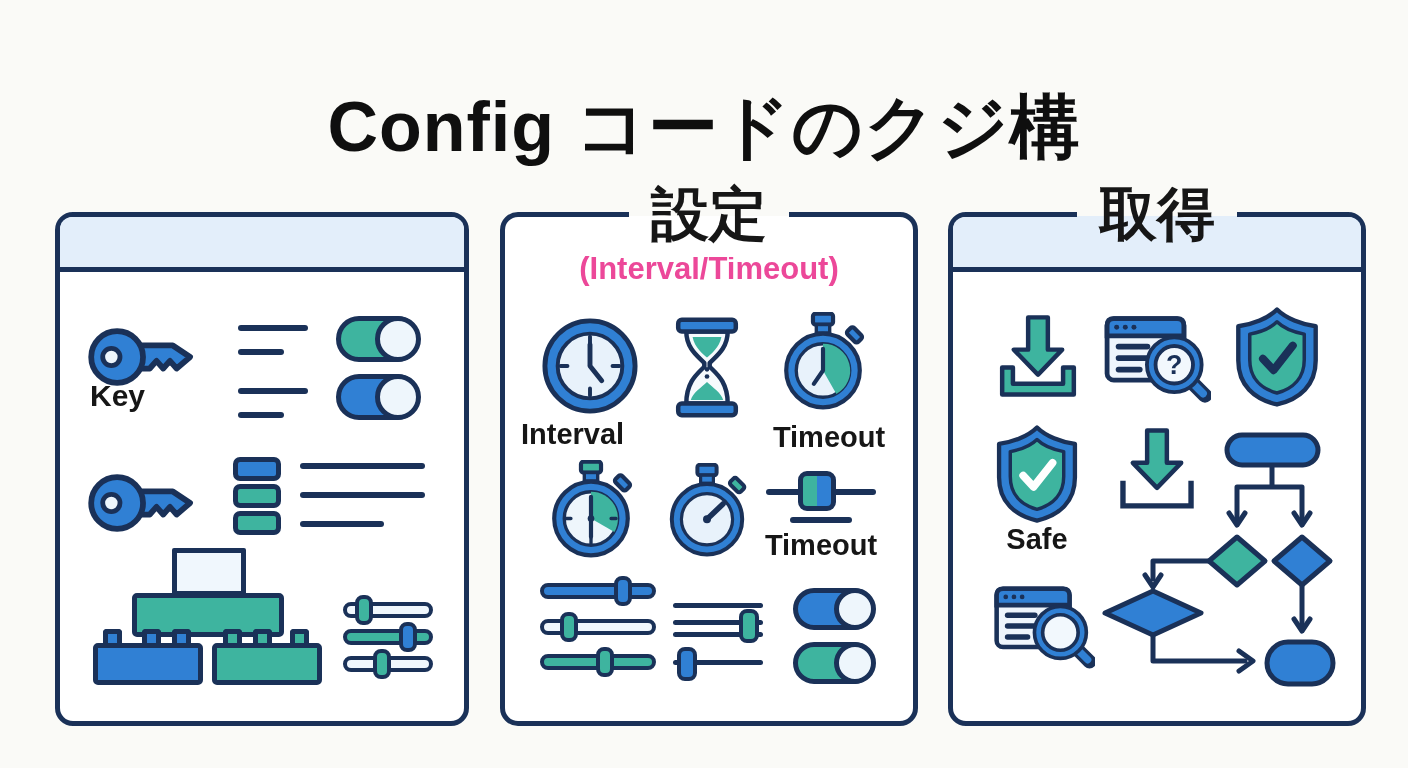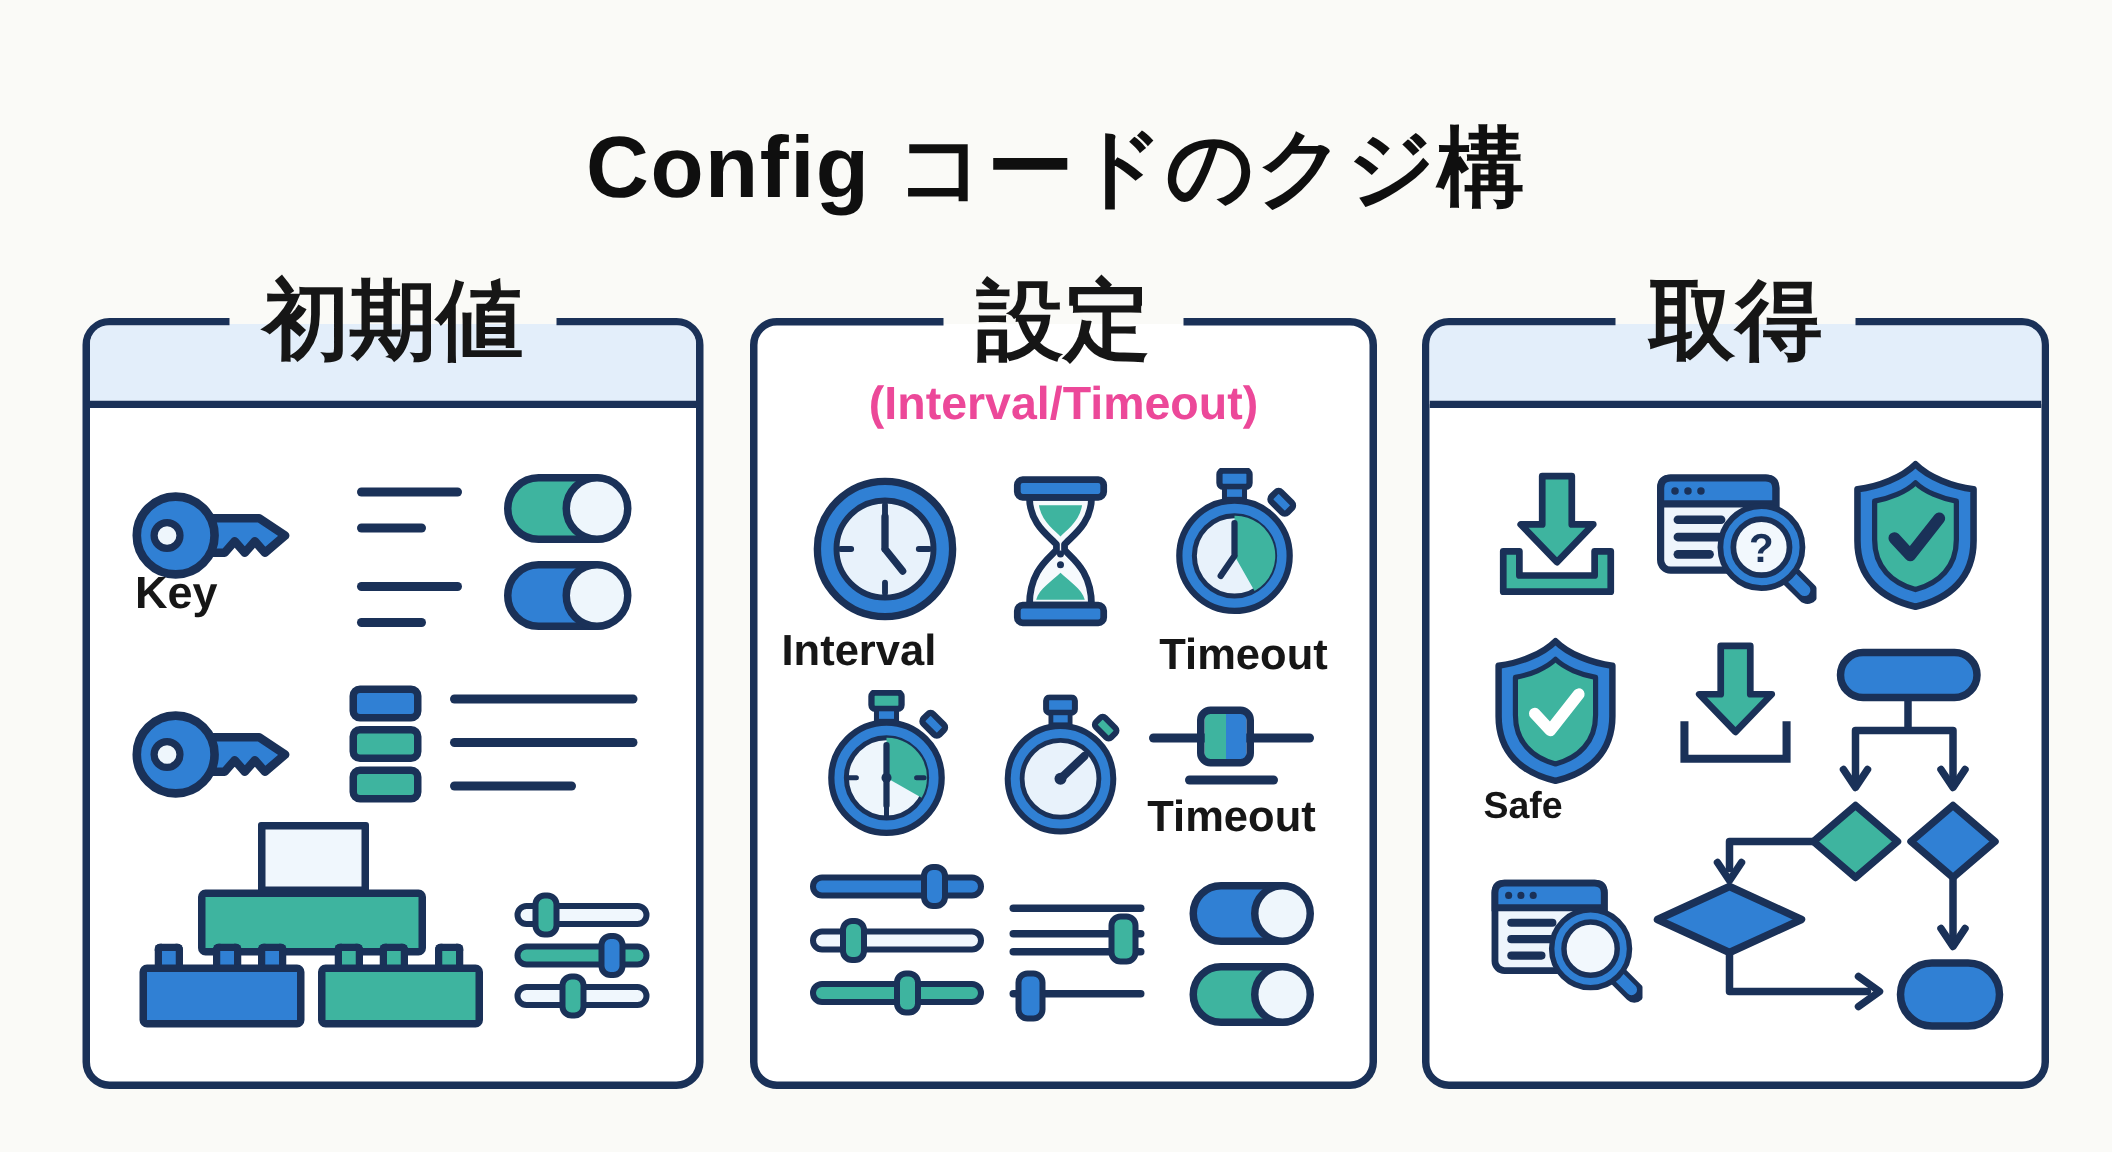--- a/index.html
+++ b/index.html
@@ -1,19 +1,19 @@
 <!DOCTYPE html>
 <html><head>
 <meta charset="utf-8">
 <style>
   html,body{margin:0;padding:0;}
   .canvas{position:relative;width:1408px;height:768px;background:#fafaf7;overflow:hidden;
           font-family:"Liberation Sans","DejaVu Sans",sans-serif;color:#161616;}
   .page-title{position:absolute;top:34px;left:0;width:100%;text-align:center;
-              font-size:58px;font-weight:900;letter-spacing:1px;color:#0f0f0f;white-space:nowrap;}
+              font-size:70px;font-weight:900;letter-spacing:1px;color:#0f0f0f;white-space:nowrap;}
   .card{position:absolute;top:212px;width:404px;height:504px;background:#ffffff;
         border:5px solid #1a3158;border-radius:18px;}
   .band{position:absolute;top:0;left:0;right:0;height:50px;background:#e3eefa;
         border-bottom:5px solid #1a3158;border-radius:12px 12px 0 0;}
   .card-title{position:absolute;top:-46px;left:50%;transform:translateX(-50%);z-index:3;
         font-size:58px;font-weight:900;line-height:86px;height:86px;padding:0 22px;white-space:nowrap;}
   .bandbg{background:linear-gradient(180deg,#fafaf7 52%,#e3eefa 52%);}
   .whitebg{background:linear-gradient(180deg,#fafaf7 52%,#ffffff 52%);}
   .subtitle{position:absolute;top:34px;left:0;width:100%;text-align:center;
         font-size:31px;font-weight:800;color:#ec4899;}
@@ -33,21 +33,20 @@
 </style>
 </head>
 <body>
 
 <div class="canvas">
 
   <h1 class="page-title">Config コードのクジ構</h1>
 
   <section class="card" style="left:55px;">
     <div class="band"></div>
-    <div class="card-title bandbg">初期値</div>
 
     <div class="abs" style="left:28px;top:92px;width:112px;height:96px;">
       <svg viewBox="0 0 116 100" width="112" height="96">
         <path d="M52 38 L88 38 L106 50 L92 62 L85 54 L78 62 L71 54 L64 62 L52 62 Z" fill="#3080d4" stroke="#1a3158" stroke-width="6" stroke-linejoin="round"></path>
         <circle cx="30" cy="50" r="27" fill="#3080d4" stroke="#1a3158" stroke-width="6"></circle>
         <circle cx="24" cy="50" r="9" fill="#eef6fc" stroke="#1a3158" stroke-width="5"></circle>
       </svg>
     </div>
     <div class="label" style="left:30px;top:162px;">Key</div>
     <div class="hline" style="left:178px;top:108px;width:70px;"></div>
@@ -231,21 +230,21 @@
       </svg>
     </div>
 
     <div class="abs" style="left:40px;top:207px;">
       <svg viewBox="0 0 100 116" width="88" height="100">
         <path d="M50 4 C60 14 78 21 94 23 V62 C94 90 76 106 50 112 C24 106 6 90 6 62 V23 C22 21 40 14 50 4 Z" fill="#3080d4" stroke="#1a3158" stroke-width="5" stroke-linejoin="round"></path>
         <path d="M50 18 C57 25 70 30 81 32 V61 C81 82 68 94 50 99 C32 94 19 82 19 61 V32 C30 30 43 25 50 18 Z" fill="#3eb49f" stroke="#1a3158" stroke-width="4" stroke-linejoin="round"></path>
         <path d="M34 60 L46 73 L68 45" stroke="#ffffff" stroke-width="9" fill="none" stroke-linecap="round" stroke-linejoin="round"></path>
       </svg>
     </div>
-    <div class="label" style="left:36px;top:306px;width:96px;font-size:25px;">Safe</div>
+    <div class="label" style="left:36px;top:306px;width:96px;text-align:center;font-size:29px;">Safe</div>
     <div class="abs" style="left:158px;top:210px;">
       <svg viewBox="0 0 100 96" width="92" height="86">
         <path d="M39 4 H61 V40 H77 L50 68 L23 40 H39 Z" fill="#3eb49f" stroke="#1a3158" stroke-width="5" stroke-linejoin="round"></path>
         <path d="M12 60 V88 H88 V60" fill="none" stroke="#1a3158" stroke-width="6"></path>
       </svg>
     </div>
 
     <div class="abs" style="left:40px;top:364px;">
       <svg viewBox="0 0 112 100" width="102" height="92">
         <rect x="4" y="8" width="80" height="64" rx="7" fill="#eef5fc" stroke="#1a3158" stroke-width="5"></rect>

